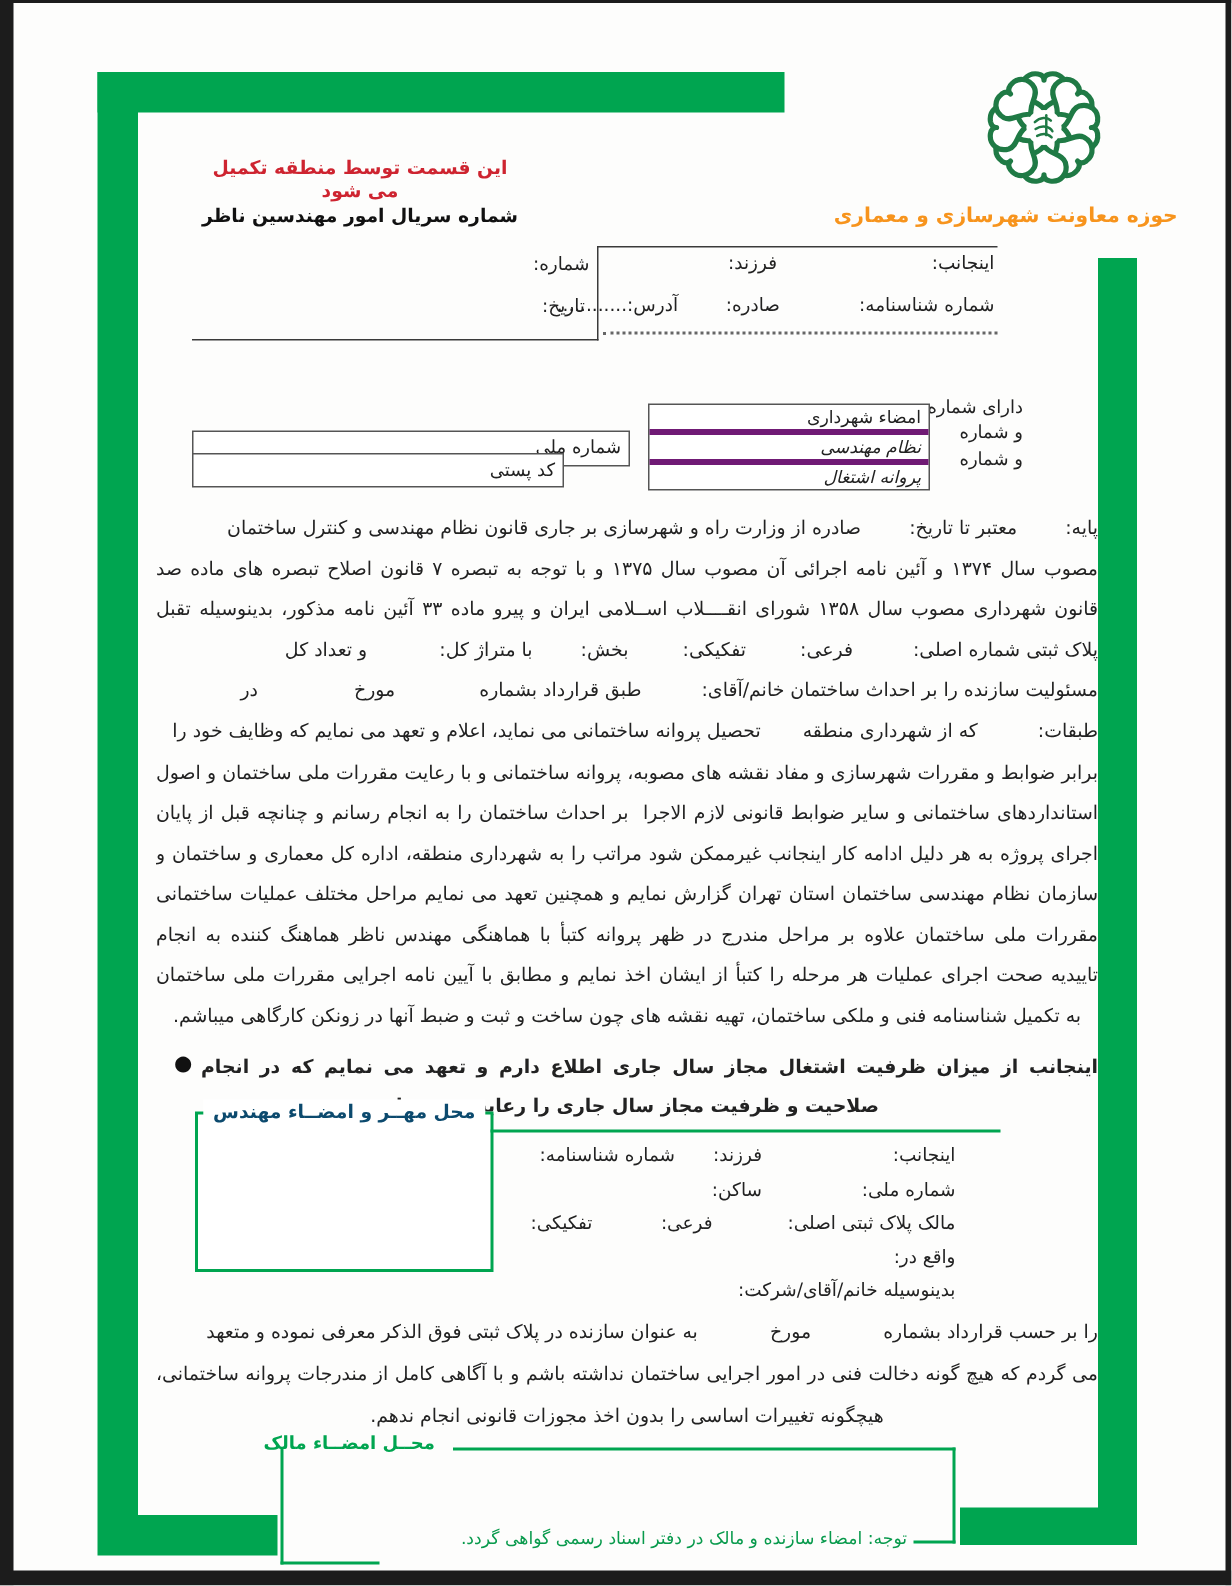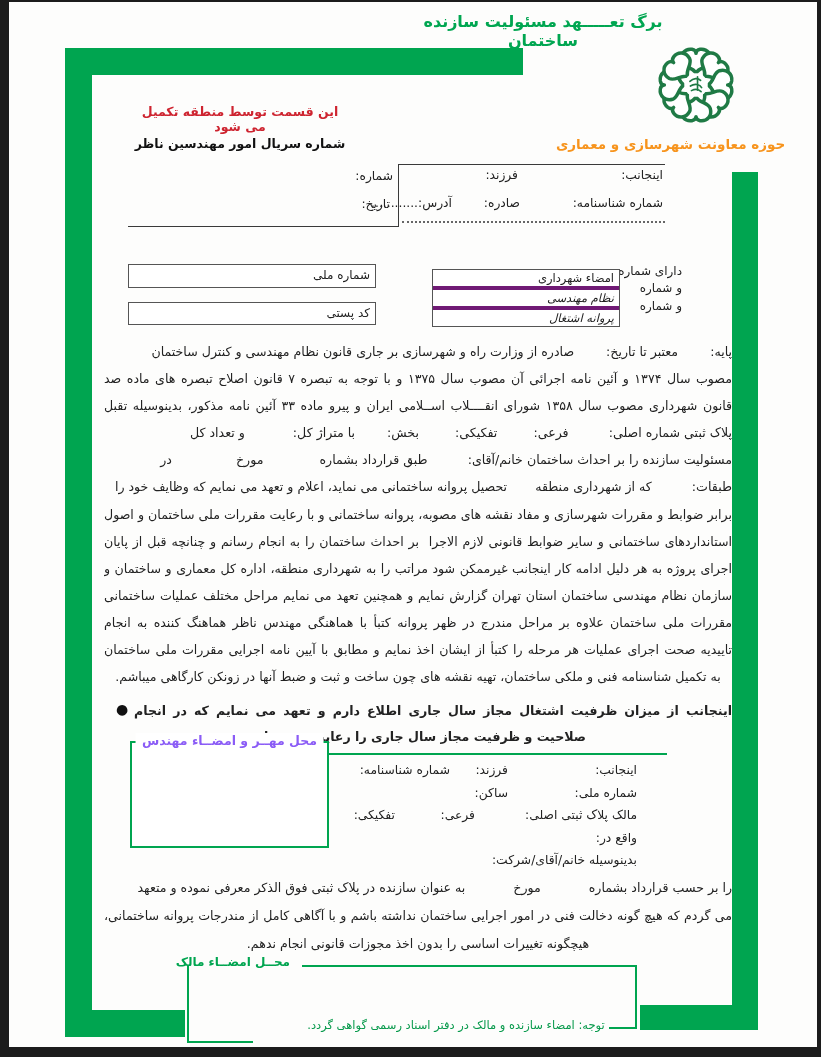--- a/index.html
+++ b/index.html
@@ -38,42 +38,41 @@
   .opara{left:104px;top:874px;width:628px;}
   .opara .bline{height:28px;line-height:28px;}
   
   .bullet-marker{left:116px;top:701px;font-size:14px;color:#111;}
   .bullet1{left:134px;top:699px;width:598px;font-size:12.6px;font-weight:bold;height:24px;line-height:24px;
            overflow:hidden;white-space:pre-wrap;text-align:justify;text-align-last:justify;}
   .bullet2{left:104px;top:729px;width:628px;font-size:12.6px;font-weight:bold;text-align:center;}
   
   .stampbox{left:130px;top:741px;width:195px;height:103px;border:2px solid #00A550;background:#fff;}
   .stampbox span{position:absolute;top:-10px;left:50%;transform:translateX(-50%);background:#fff;
-                 padding:0 7px;color:#8b5cf6;font-weight:bold;font-size:12.5px;white-space:nowrap;}
+                 padding:0 7px;color:#0c4a6e;font-weight:bold;font-size:12.5px;white-space:nowrap;}
   
   .signlabel{right:531px;top:955px;font-size:12px;font-weight:bold;color:#00A550;white-space:nowrap;}
   .footnote{left:300px;top:1018px;width:312px;text-align:center;font-size:11.5px;color:#089a4c;}
 </style>
 </head>
 <body>
 
 <div id="page">
 
   <div class="edge" style="left:0;top:0;width:9px;height:1057px;"></div>
   <div class="edge" style="left:0;top:1047px;width:821px;height:10px;"></div>
   <div class="edge" style="right:0;top:0;width:4px;height:1057px;"></div>
   <div class="edge" style="left:0;top:0;width:821px;height:2px;"></div>
 
   <div class="g" style="left:65px;top:48px;width:458px;height:27px;"></div>
   <div class="g" style="left:65px;top:48px;width:27px;height:989px;"></div>
   <div class="g" style="left:92px;top:1010px;width:93px;height:27px;"></div>
   <div class="g" style="left:732px;top:172px;width:26px;height:858px;"></div>
   <div class="g" style="left:640px;top:1005px;width:92px;height:25px;"></div>
 
-  <div class="abs title">برگ تعـــــهد مسئولیت سازنده ساختمان</div>
 
   <svg class="abs" style="left:641px;top:34px;" width="110" height="102" viewBox="-50 -50 100 100">
     <g fill="#ffffff" stroke="#1F7A45" stroke-width="3.4" stroke-linejoin="round">
       <g>
         <path id="petal" d="M0,-12 C-4,-18 -12,-17 -14,-23 C-16,-30 -11,-36 -4,-35 C-1,-34.5 0,-33 0,-31 C0,-33 1,-34.5 4,-35 C11,-36 16,-30 14,-23 C12,-17 4,-18 0,-12 Z"></path>
       </g>
       <g transform="rotate(45)">
           <path d="M0,-12 C-4,-18 -12,-17 -14,-23 C-16,-30 -11,-36 -4,-35 C-1,-34.5 0,-33 0,-31 C0,-33 1,-34.5 4,-35 C11,-36 16,-30 14,-23 C12,-17 4,-18 0,-12 Z"></path>
         </g>
       <g transform="rotate(90)">
@@ -124,21 +123,21 @@
   <div class="abs nlabs">
       <div class="">دارای شماره</div>
       <div class="">و شماره</div>
       <div class="">و شماره</div>
     </div>
   <div class="abs numtable">
       <div class="">امضاء شهرداری</div>
       <div class="">نظام مهندسی</div>
       <div class="">پروانه اشتغال</div>
     </div>
-  <div class="idbox" style="left:128px;top:264px;width:241px;height:22px;">شماره ملی</div>
+  <div class="idbox" style="left:128px;top:287px;width:241px;height:22px;padding-left:44px;">شماره ملی</div>
   <div class="idbox" style="left:128px;top:302px;width:241px;height:21px;">کد پستی</div>
 
   <div class="abs bodytext">
       <div class="bline align-gap">پایه:        معتبر تا تاریخ:        صادره از وزارت راه و شهرسازی بر جاری قانون نظام مهندسی و کنترل ساختمان</div>
       <div class="bline align-justify">مصوب سال ۱۳۷۴ و آئین نامه اجرائی آن مصوب سال ۱۳۷۵ و با توجه به تبصره ۷ قانون اصلاح تبصره های ماده صد</div>
       <div class="bline align-justify">قانون شهرداری مصوب سال ۱۳۵۸ شورای انقــــلاب اســلامی ایران و پیرو ماده ۳۳ آئین نامه مذکور، بدینوسیله تقبل</div>
       <div class="bline align-gap">پلاک ثبتی شماره اصلی:          فرعی:         تفکیکی:         بخش:        با متراژ کل:            و تعداد کل</div>
       <div class="bline align-gap">مسئولیت سازنده را بر احداث ساختمان خانم/آقای:          طبق قرارداد بشماره              مورخ                در</div>
       <div class="bline align-gap">طبقات:          که از شهرداری منطقه       تحصیل پروانه ساختمانی می نماید، اعلام و تعهد می نمایم که وظایف خود را</div>
       <div class="bline align-justify">برابر ضوابط و مقررات شهرسازی و مفاد نقشه های مصوبه، پروانه ساختمانی و با رعایت مقررات ملی ساختمان و اصول فنی،</div>

